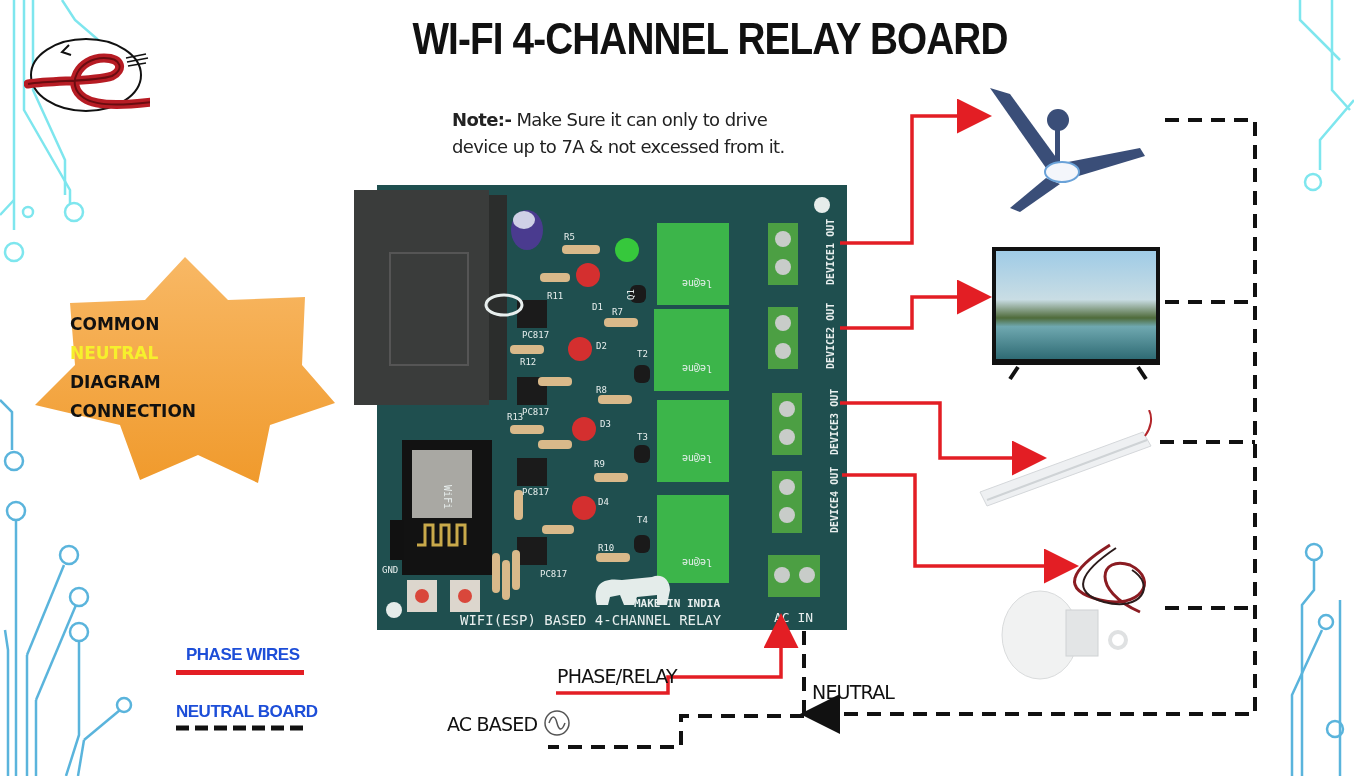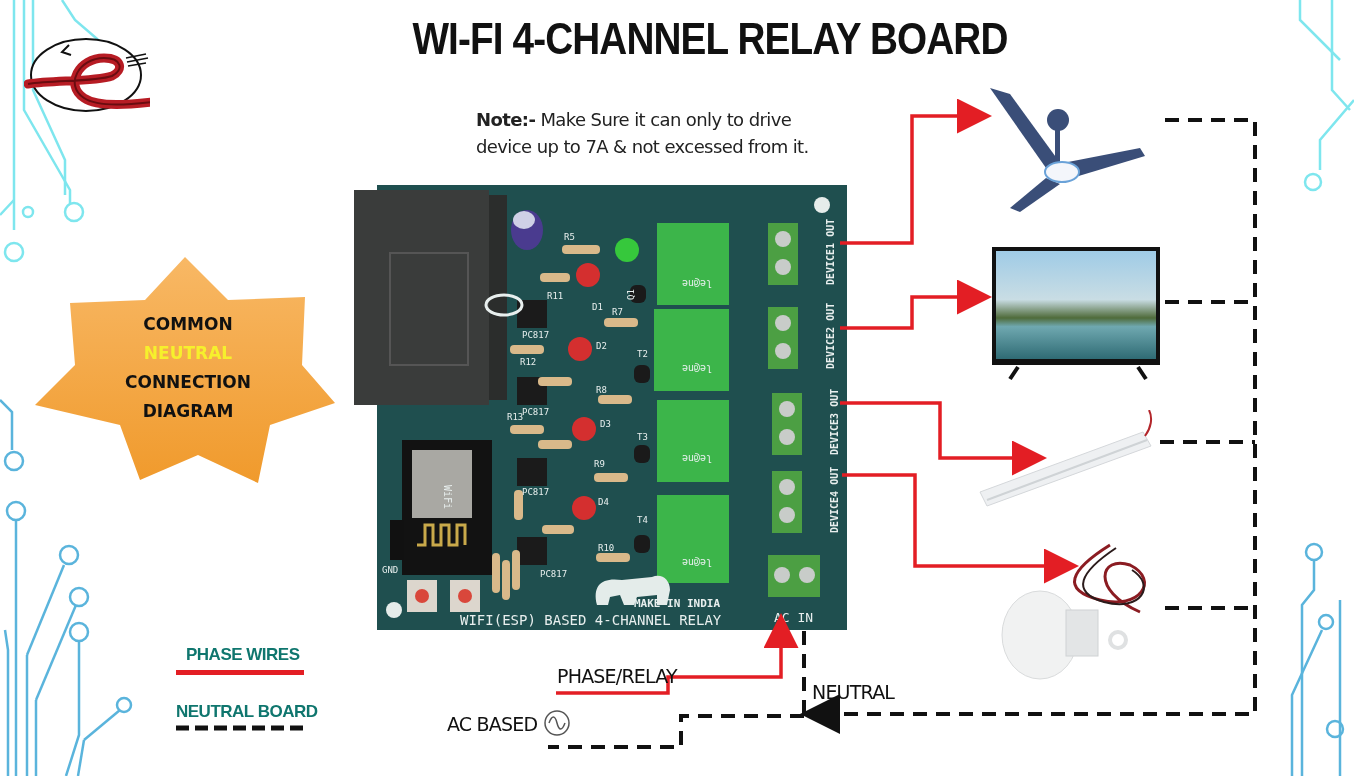--- a/index.html
+++ b/index.html
@@ -1,23 +1,23 @@
 <!DOCTYPE html>
 <html><head>
 <meta charset="utf-8">
 <style>
   html,body{margin:0;padding:0;background:#ffffff;}
   body{width:1354px;height:776px;position:relative;overflow:hidden;font-family:"Liberation Sans",sans-serif;}
   .abs{position:absolute;}
   #title{left:0;width:1420px;top:14px;text-align:center;font-family:"Liberation Sans",sans-serif;font-weight:bold;font-size:44px;color:#111;letter-spacing:-1px;transform:scaleX(0.88);transform-origin:center;}
-  #note{left:452px;top:106px;width:380px;font-family:"DejaVu Sans",sans-serif;font-size:18px;line-height:27px;color:#222;letter-spacing:-0.6px;margin-left:24px;}
+  #note{left:452px;top:106px;width:380px;font-family:"DejaVu Sans",sans-serif;font-size:18px;line-height:27px;color:#222;letter-spacing:-0.6px;}
   #note b{font-weight:bold;}
-  .star-text{position:absolute;left:70px;top:310px;width:236px;text-align:center;font-family:"DejaVu Sans",sans-serif;font-weight:bold;font-size:17px;line-height:29px;color:#111;}
+  .star-text{position:absolute;left:70px;top:310px;width:236px;font-family:"DejaVu Sans",sans-serif;font-weight:bold;font-size:17px;line-height:29px;color:#111;}
   .star-text .hl{color:#f6f02c;}
-  .legend-label{font-family:"Liberation Sans",sans-serif;font-weight:bold;font-size:17px;color:#0f766e;letter-spacing:-0.5px;}
+  .legend-label{font-family:"Liberation Sans",sans-serif;font-weight:bold;font-size:17px;color:#1d4ed8;letter-spacing:-0.5px;}
   .lbl{font-family:"DejaVu Sans",sans-serif;font-size:19px;color:#111;letter-spacing:-0.8px;}
   .pcbtxt{font-family:"DejaVu Sans Mono",monospace;fill:#e8efee;}
 </style>
 </head>
 <body>
 
 <svg class="abs" style="left:0;top:0" width="1354" height="776">
   <g fill="none" stroke="#7ee6ee" stroke-width="2.5">
     <path d="M14 0 V230"></path>
       <circle cx="14" cy="252" r="9"></circle>
@@ -79,22 +79,22 @@
     <linearGradient id="sg" x1="0" y1="0" x2="0" y2="1">
       <stop offset="0" stop-color="#f8b865"></stop>
         <stop offset="1" stop-color="#f09a2c"></stop>
     </linearGradient>
   </defs>
   <polygon points="155,2 198,45 275,42 272,110 305,148 240,170 228,228 168,200 110,225 90,170 5,150 45,110 40,48 115,45" fill="url(#sg)"></polygon>
 </svg>
 <div class="star-text">
   <div>COMMON</div>
   <div class="hl">NEUTRAL</div>
+  <div>DIAGRAM</div>
   <div>CONNECTION</div>
-  <div>DIAGRAM</div>
 </div>
 
 <div class="abs legend-label" style="left:186px;top:645px">PHASE WIRES</div>
 <div class="abs" style="left:176px;top:670px;width:128px;height:5px;background:#e31e24"></div>
 <div class="abs legend-label" style="left:176px;top:702px">NEUTRAL BOARD</div>
 <svg class="abs" style="left:176px;top:724px" width="132" height="8">
   <line x1="0" y1="4" x2="130" y2="4" stroke="#111" stroke-width="5" stroke-dasharray="13,6"></line>
 </svg>
 
 <svg class="abs" style="left:352px;top:185px" width="500" height="445">

